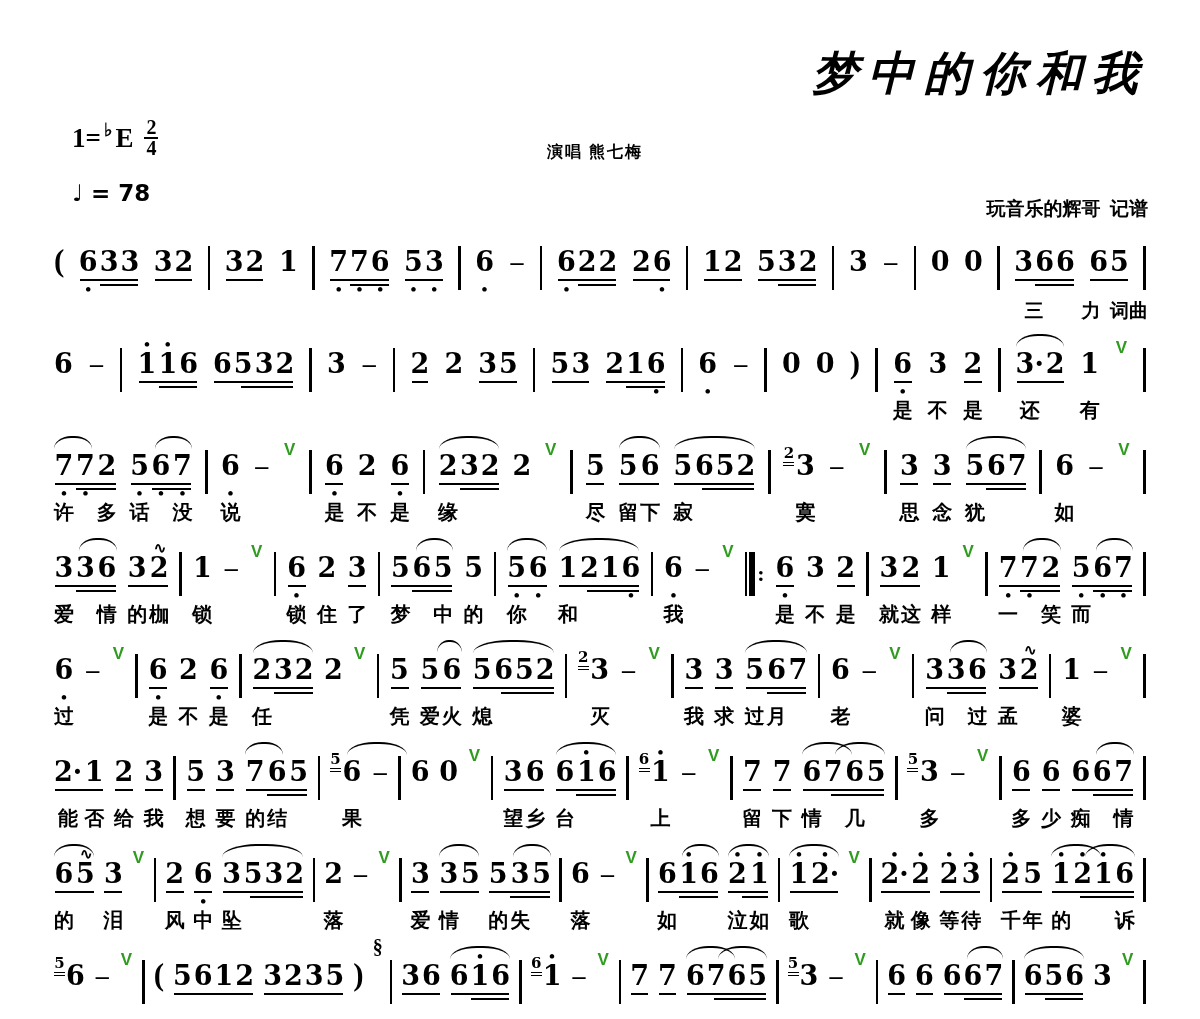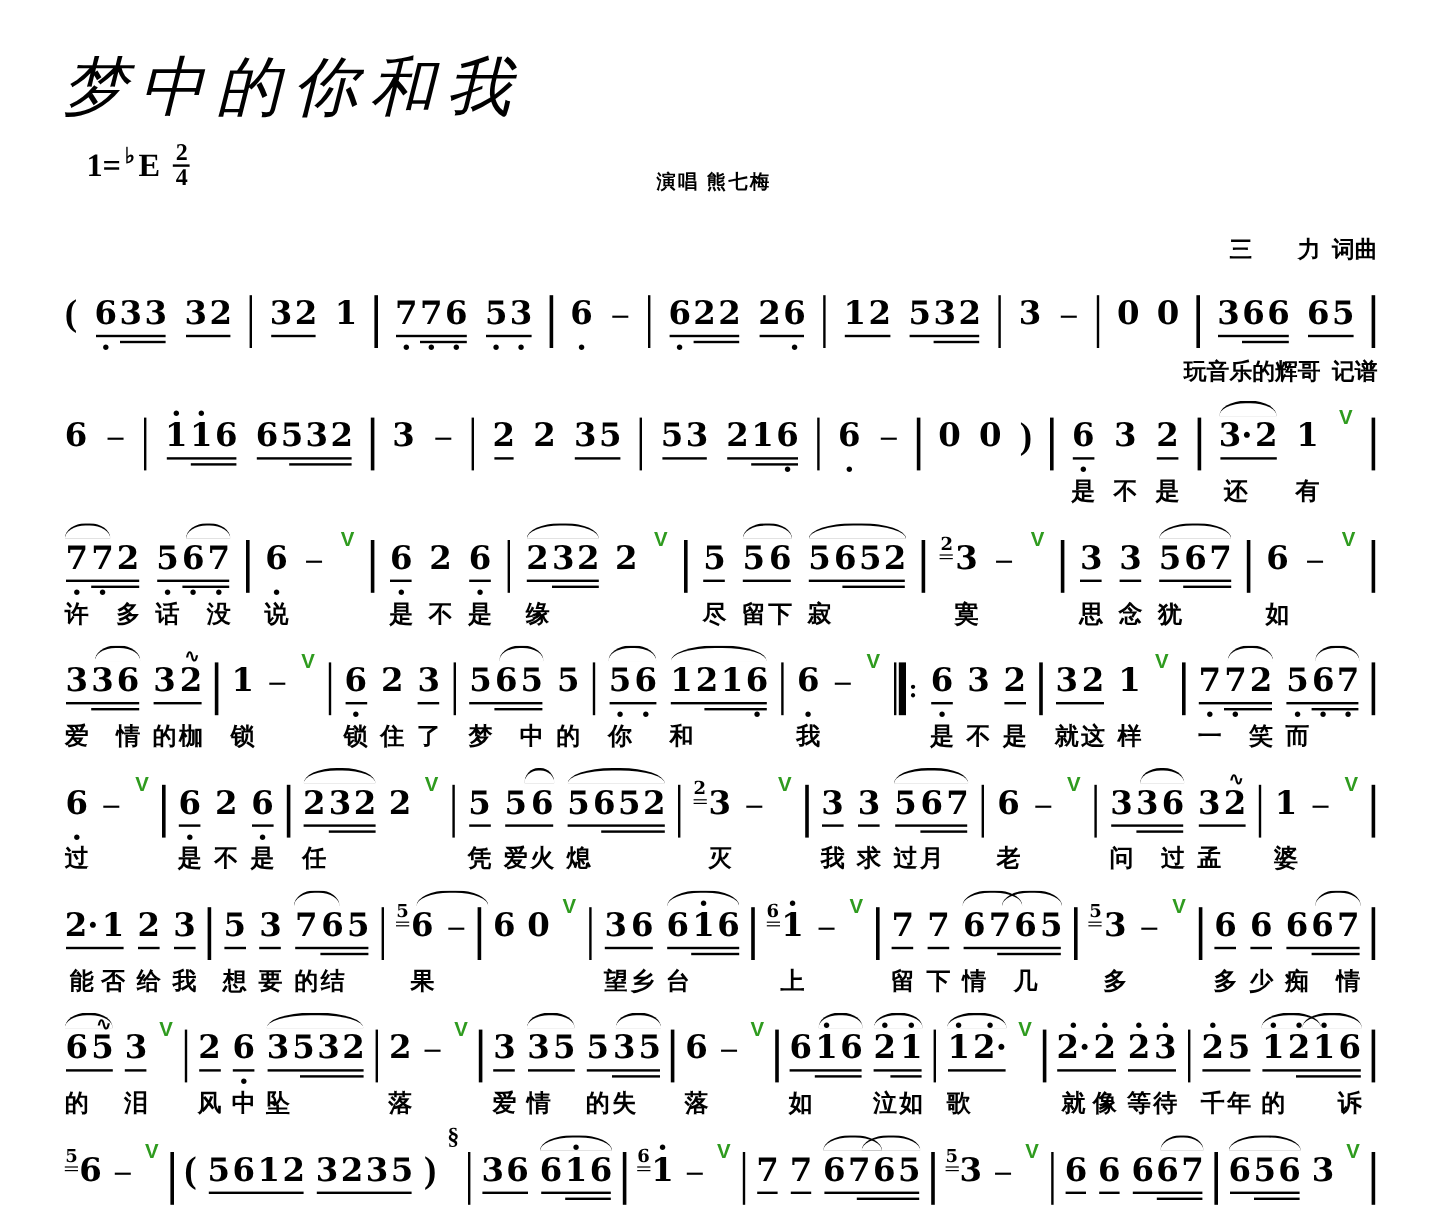--- a/index.html
+++ b/index.html
@@ -3,22 +3,22 @@
 <meta charset="utf-8">
 <style>
   html,body{margin:0;padding:0;background:#fff;}
   body{
     width:1200px;height:1019px;overflow:hidden;box-sizing:border-box;
     padding:34px 52px 0 52px;color:#000;
     font-family:"Liberation Serif", serif;
   }
   
   .title{
-    text-align:left;font-family:"DejaVu Serif", serif;
-    font-weight:normal;font-style:italic;font-size:54px;letter-spacing:10px;
+    text-align:right;font-family:"DejaVu Serif", serif;
+    font-weight:bold;font-style:italic;font-size:46px;letter-spacing:10px;
     height:78px;line-height:78px;
   }
   .meta{display:flex;align-items:flex-start;margin-top:6px;height:118px;}
   .meta-left{width:250px;}
   .keyline{font-weight:bold;font-size:27px;font-family:"Liberation Serif",serif;display:flex;align-items:center;gap:3px;padding-left:20px;}
   .flat{font-size:18px;vertical-align:super;transform:translateY(-8px);display:inline-block;}
   .frac{display:inline-flex;flex-direction:column;text-align:center;font-size:20px;line-height:19px;margin-left:8px;}
   .frac .top{border-bottom:2.5px solid #000;padding:0 2px;}
   .tempo{font-weight:bold;font-size:23px;margin-top:22px;padding-left:20px;font-family:"DejaVu Sans",sans-serif;}
   .tempo .nq{font-family:"DejaVu Sans",sans-serif;}
@@ -67,25 +67,29 @@
   <div class="meta-left">
     <div class="keyline">
       <span>1=</span>
         <span class="flat">♭</span>
         <span>E</span>
       <span class="frac">
         <span class="top">2</span>
         <span>4</span>
       </span>
     </div>
+    <div class="tempo">
+      <span class="nq">♩</span>
+      <span>= 78</span>
+    </div>
   </div>
   <div class="meta-center">演唱  熊七梅</div>
   <div class="meta-right">
+    <div>玩音乐的辉哥  记谱</div>
     <div>三        力  词曲</div>
-    <div>玩音乐的辉哥  记谱</div>
   </div>
 </div>
 
 <div class="score" id="score">
     <div class="sysrow">
       <div class="paren">(</div>
       <div class="grp">
         <div class="inner">
           <div class="cols">
             <div class="note">

